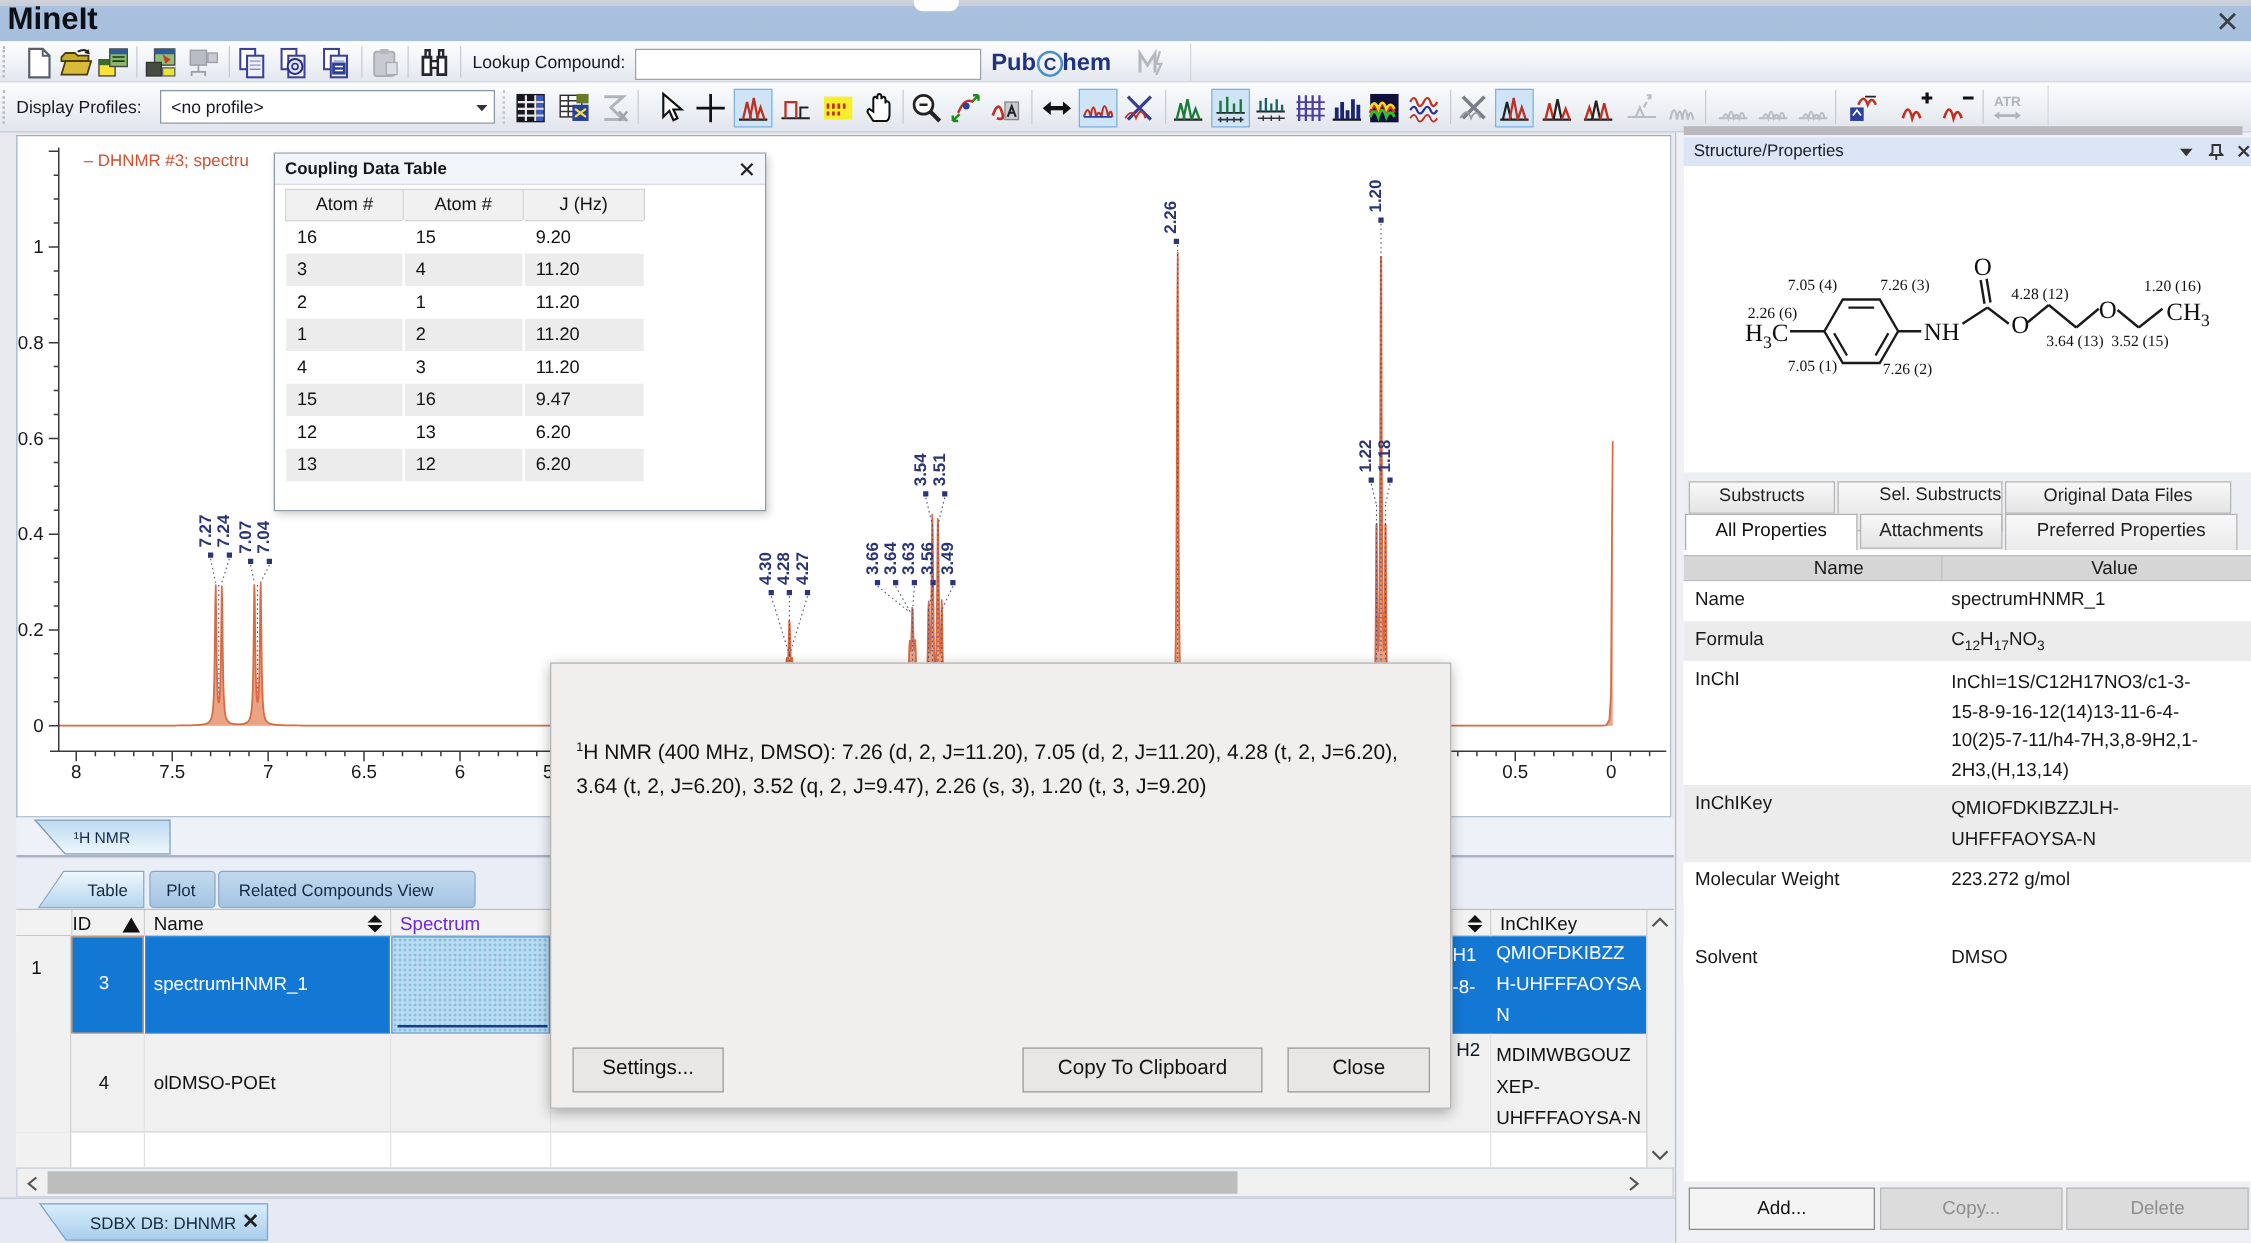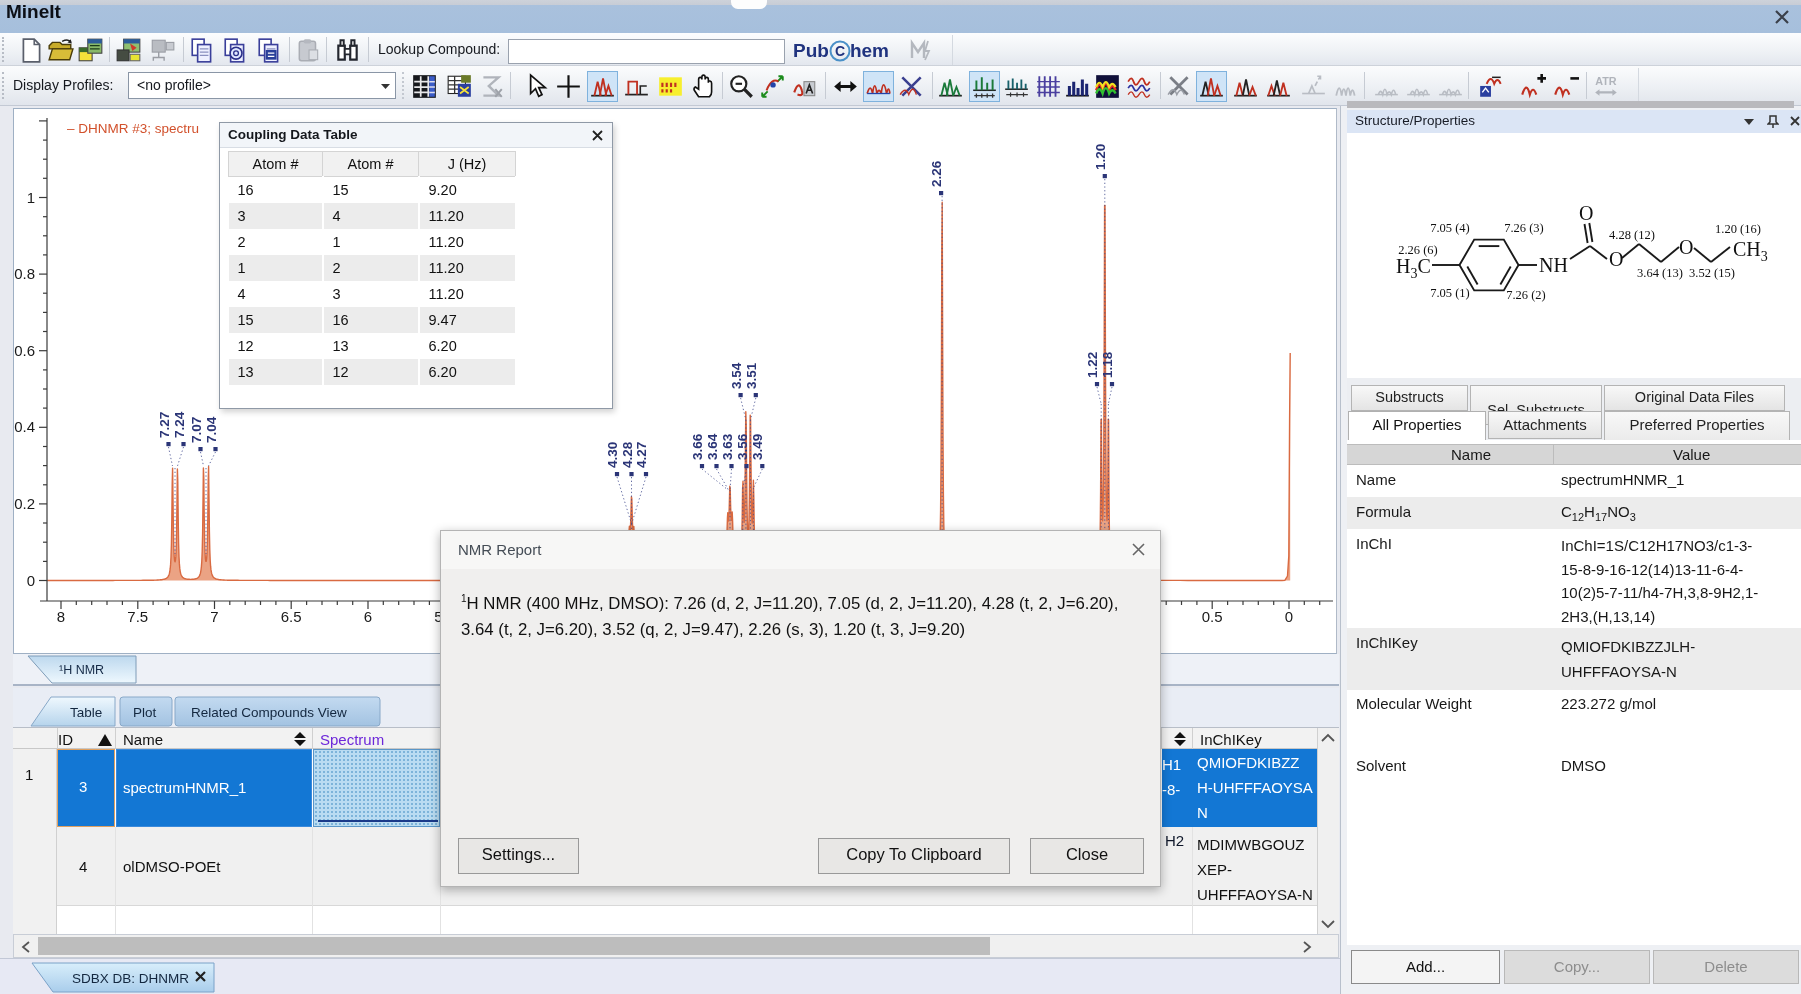--- a/index.html
+++ b/index.html
@@ -2,21 +2,21 @@
 <html><head><meta charset="utf-8">
 <style>
 * { margin:0; padding:0; box-sizing:border-box; }
 html,body { width:1801px; height:994px; overflow:hidden; background:#e8eaf0;
   font-family:"Liberation Sans", sans-serif; }
 .abs { position:absolute; }
 </style></head>
 <body>
 
 <div class="abs" style="left:0;top:0;width:1801px;height:33px;background:linear-gradient(#cdd2da,#c8cdd6 14%,#a9c1dd 16%,#a6bfdc)">
- <div class="abs" style="left:6px;top:1px;font-size:19px;font-weight:bold;color:#0c0f16;letter-spacing:0">MineIt</div>
+ <div class="abs" style="left:6px;top:1px;font-size:25px;font-weight:bold;color:#0c0f16;letter-spacing:0">MineIt</div>
  <div class="abs" style="left:731px;top:0;width:36px;height:9px;background:#fdfdfd;border-radius:0 0 7px 7px"></div>
  <svg class="abs" style="left:1774px;top:9px" width="16" height="16">
       <path d="M2 2 L14 14 M14 2 L2 14" stroke="#3a3f49" stroke-width="2.2"></path>
     </svg>
 </div>
 <div class="abs" style="left:0;top:33px;width:1801px;height:33px;background:linear-gradient(#fcfdfe,#eef1f5 60%,#e3e7ee);border-bottom:1px solid #cdd2da">
  <div class="abs" style="left:2px;top:4px;width:5px;height:25px;border-left:2px dotted #b7bcc5"></div>
  <div class="abs" style="left:952px;top:2px;width:1px;height:30px;background:#d4d9e0"></div>
 </div>
 <svg class="abs" style="left:18px;top:37px" width="27" height="27" viewBox="0 0 25 25">
@@ -709,21 +709,21 @@
  <text x="178" y="166" text-anchor="middle">7.26 (2)</text>
  <text x="70" y="121" text-anchor="middle">2.26 (6)</text>
  <text x="284" y="106" text-anchor="middle">4.28 (12)</text>
  <text x="312" y="144" text-anchor="middle" font-size="12.5px">3.64 (13)</text>
  <text x="364" y="144" text-anchor="middle" font-size="12.5px">3.52 (15)</text>
  <text x="390" y="100" text-anchor="middle">1.20 (16)</text>
 </g>
 </svg>
 <div class="abs" style="left:1347px;top:378px;width:454px;height:62px;background:#eceef2">
  <div class="abs" style="left:4px;top:7px;width:117px;height:26px;background:linear-gradient(#f8f8f8,#e4e4e4);border:1px solid #b4b4b4;text-align:center;font-size:14.5px;padding-top:3px;color:#222">Substructs</div>
- <div class="abs" style="left:123px;top:7px;width:132px;height:40px;background:linear-gradient(#f8f8f8,#e4e4e4);border:1px solid #b4b4b4;text-align:center;font-size:14.5px;padding-top:16px;color:#222">Sel. Substructs</div>
+ <div class="abs" style="left:123px;top:7px;width:132px;height:40px;background:linear-gradient(#f8f8f8,#e4e4e4);border:1px solid #b4b4b4;text-align:right;font-size:14.5px;padding-top:2px;color:#222">Sel. Substructs</div>
  <div class="abs" style="left:257px;top:7px;width:181px;height:26px;background:linear-gradient(#f8f8f8,#e4e4e4);border:1px solid #b4b4b4;text-align:center;font-size:14.5px;padding-top:3px;color:#222">Original Data Files</div>
  <div class="abs" style="left:1px;top:33px;width:138px;height:29px;background:#fff;border:1px solid #b0b0b0;border-bottom:none;text-align:center;font-size:15px;padding-top:4px;color:#111">All Properties</div>
  <div class="abs" style="left:141px;top:33px;width:114px;height:28px;background:linear-gradient(#f8f8f8,#e4e4e4);border:1px solid #b4b4b4;text-align:center;font-size:15px;padding-top:4px;color:#222">Attachments</div>
  <div class="abs" style="left:257px;top:33px;width:186px;height:44px;background:linear-gradient(#f8f8f8,#e4e4e4);border:1px solid #b4b4b4;text-align:center;font-size:15px;padding-top:4px;color:#222">Preferred Properties</div>
 </div>
 <div class="abs" style="left:1347px;top:440px;width:454px;height:505px;background:#fff;font-size:15px;color:#181818">
  <div class="abs" style="left:0;top:4px;width:454px;height:21px;background:#d6d6d6;border-top:1px solid #bcbcbc;border-bottom:1px solid #bcbcbc">
   <span class="abs" style="left:104px;top:1px">Name</span>
       <span class="abs" style="left:326px;top:1px">Value</span>
   <span class="abs" style="left:206px;top:0;width:1px;height:21px;background:#bcbcbc"></span>
@@ -750,22 +750,16 @@
     </div>
  <div class="abs" style="left:0;top:312px;width:454px;height:32px;background:#fff">
       <span class="abs" style="left:9px;top:5px">Solvent</span>
       <span class="abs" style="left:214px;top:5px">DMSO</span>
     </div>
 </div>
 <div class="abs" style="left:1351px;top:950px;width:149px;height:34px;background:#f4f4f4;border:1px solid #8a8a8a;text-align:center;font-size:15px;padding-top:7px;color:#111">Add...</div>
 <div class="abs" style="left:1504px;top:950px;width:146px;height:34px;background:#dcdcdc;border:1px solid #b8b8b8;text-align:center;font-size:15px;padding-top:7px;color:#8d8d8d">Copy...</div>
 <div class="abs" style="left:1653px;top:950px;width:146px;height:34px;background:#dcdcdc;border:1px solid #b8b8b8;text-align:center;font-size:15px;padding-top:7px;color:#8d8d8d">Delete</div>
 <div class="abs" style="left:440px;top:530px;width:721px;height:357px;background:#f0efee;border:1px solid #b4b4b4;box-shadow:0 3px 10px rgba(0,0,0,0.3)">
- <div class="abs" style="left:0;top:0;width:719px;height:38px;background:#f7f7f6">
-  <span class="abs" style="left:17px;top:10px;font-size:15px;color:#444c55">NMR Report</span>
-  <svg class="abs" style="left:690px;top:11px" width="16" height="16">
-        <path d="M2 2 L13 13 M13 2 L2 13" stroke="#666" stroke-width="1.6"></path>
-      </svg>
- </div>
  <div class="abs" style="left:20px;top:55px;width:700px;font-size:16.8px;color:#111;line-height:26.5px"><sup style="font-size:10px">1</sup>H NMR (400 MHz, DMSO): 7.26 (d, 2, J=11.20), 7.05 (d, 2, J=11.20), 4.28 (t, 2, J=6.20),<br>3.64 (t, 2, J=6.20), 3.52 (q, 2, J=9.47), 2.26 (s, 3), 1.20 (t, 3, J=9.20)</div>
  <div class="abs" style="left:17px;top:307px;width:121px;height:36px;background:#e8e7e5;border:1px solid #999;text-align:center;font-size:16.5px;padding-top:6px;color:#111">Settings...</div>
  <div class="abs" style="left:377px;top:307px;width:192px;height:36px;background:#e8e7e5;border:1px solid #999;text-align:center;font-size:16.5px;padding-top:6px;color:#111">Copy To Clipboard</div>
  <div class="abs" style="left:589px;top:307px;width:114px;height:36px;background:#e8e7e5;border:1px solid #999;text-align:center;font-size:16.5px;padding-top:6px;color:#111">Close</div>
 </div>
 </body></html>

